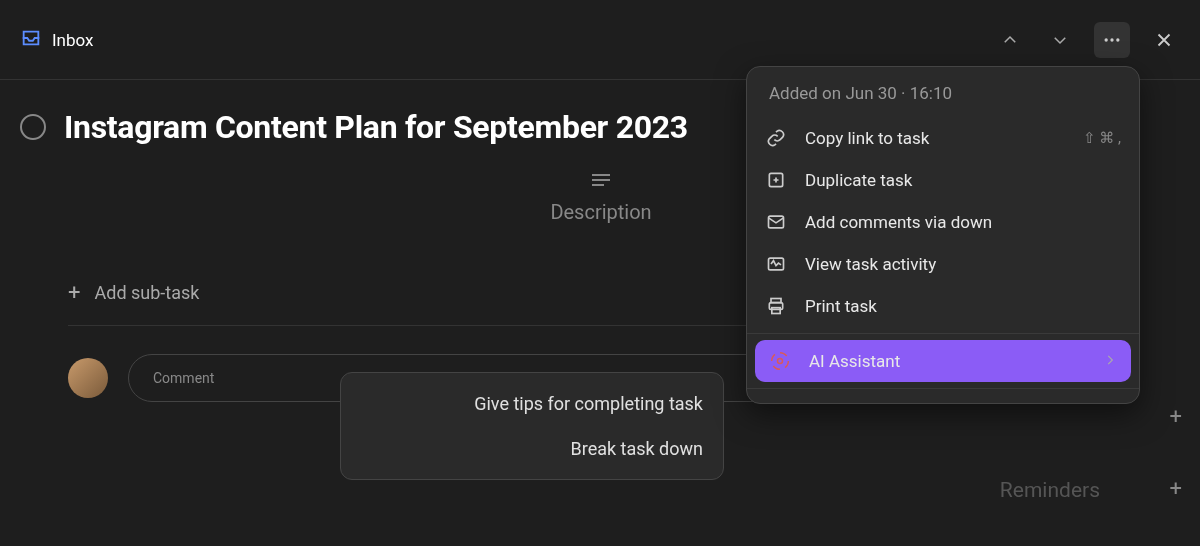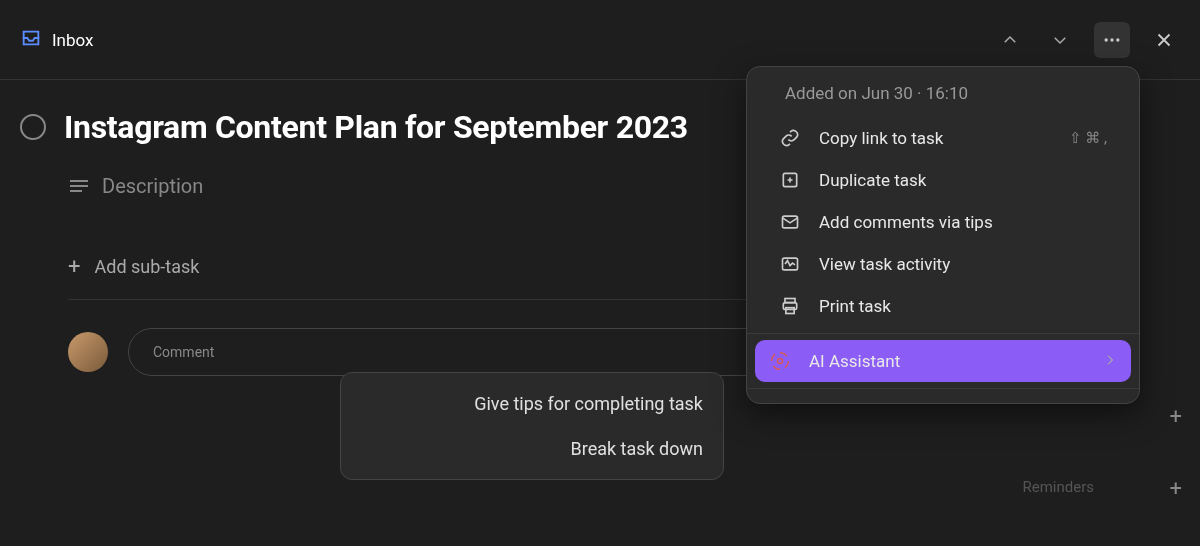--- a/index.html
+++ b/index.html
@@ -70,20 +70,21 @@
       letter-spacing: -0.3px;
     }
     .desc-row {
       display: flex;
       align-items: center;
       gap: 14px;
       padding-left: 50px;
       margin-bottom: 56px;
       color: #888;
       font-size: 20px;
+      flex-direction: column;
     }
     .desc-icon {
       display: flex;
       flex-direction: column;
       gap: 3px;
       width: 18px;
     }
     .desc-icon span { height: 2px; background: #888; display: block; }
     .desc-icon span:nth-child(1) { width: 18px; }
     .desc-icon span:nth-child(2) { width: 18px; }
@@ -151,28 +152,28 @@
       right: 60px;
       top: 66px;
       width: 394px;
       background: #2a2a2a;
       border: 1px solid #444;
       border-radius: 14px;
       padding-bottom: 8px;
       box-shadow: 0 10px 30px rgba(0,0,0,0.5);
     }
     .menu-header {
-      padding: 16px 38px 14px;
+      padding: 16px 22px 14px;
       color: #999;
       font-size: 17px;
     }
     .menu-item {
       display: flex;
       align-items: center;
-      padding: 10px 32px;
+      padding: 10px 18px;
       gap: 18px;
       cursor: pointer;
       font-size: 17px;
       color: #e8e8e8;
       position: relative;
     }
     .menu-item.highlight {
       background: #8b5cf6;
       border-radius: 10px;
       margin: 2px 8px;
@@ -203,24 +204,24 @@
     }
     .ai-icon { color: #d85a5a; }
     .right-edge-plus {
       position: absolute;
       right: 18px;
       color: #888;
       font-size: 22px;
     }
     .overflow-label {
       position: absolute;
-      right: 106px;
+      right: 100px;
       top: 478px;
       color: #555;
-      font-size: 15px;
+      font-size: 21px;
     }
   </style>
 </head>
 <body>
 
 <div class="header">
   <div class="header-left">
     <span class="inbox-icon">
       <svg width="22" height="22" viewBox="0 0 24 24" fill="none" stroke="currentColor" stroke-width="2">
         <path d="M3 12h5l2 3h4l2-3h5"></path>
@@ -310,21 +311,21 @@
     <span>Duplicate task</span>
   </div>
 
   <div class="menu-item">
     <span class="menu-icon">
       <svg width="20" height="20" viewBox="0 0 24 24" fill="none" stroke="currentColor" stroke-width="2">
           <rect x="3" y="5" width="18" height="14" rx="2"></rect>
           <path d="M3 7l9 6 9-6"></path>
         </svg>
     </span>
-    <span>Add comments via tips</span>
+    <span>Add comments via down</span>
   </div>
 
   <div class="menu-item">
     <span class="menu-icon">
       <svg width="20" height="20" viewBox="0 0 24 24" fill="none" stroke="currentColor" stroke-width="2">
           <rect x="3" y="5" width="18" height="14" rx="2"></rect>
           <path d="M6 12l3-4 3 6 3-3 3 2"></path>
         </svg>
     </span>
     <span>View task activity</span>

